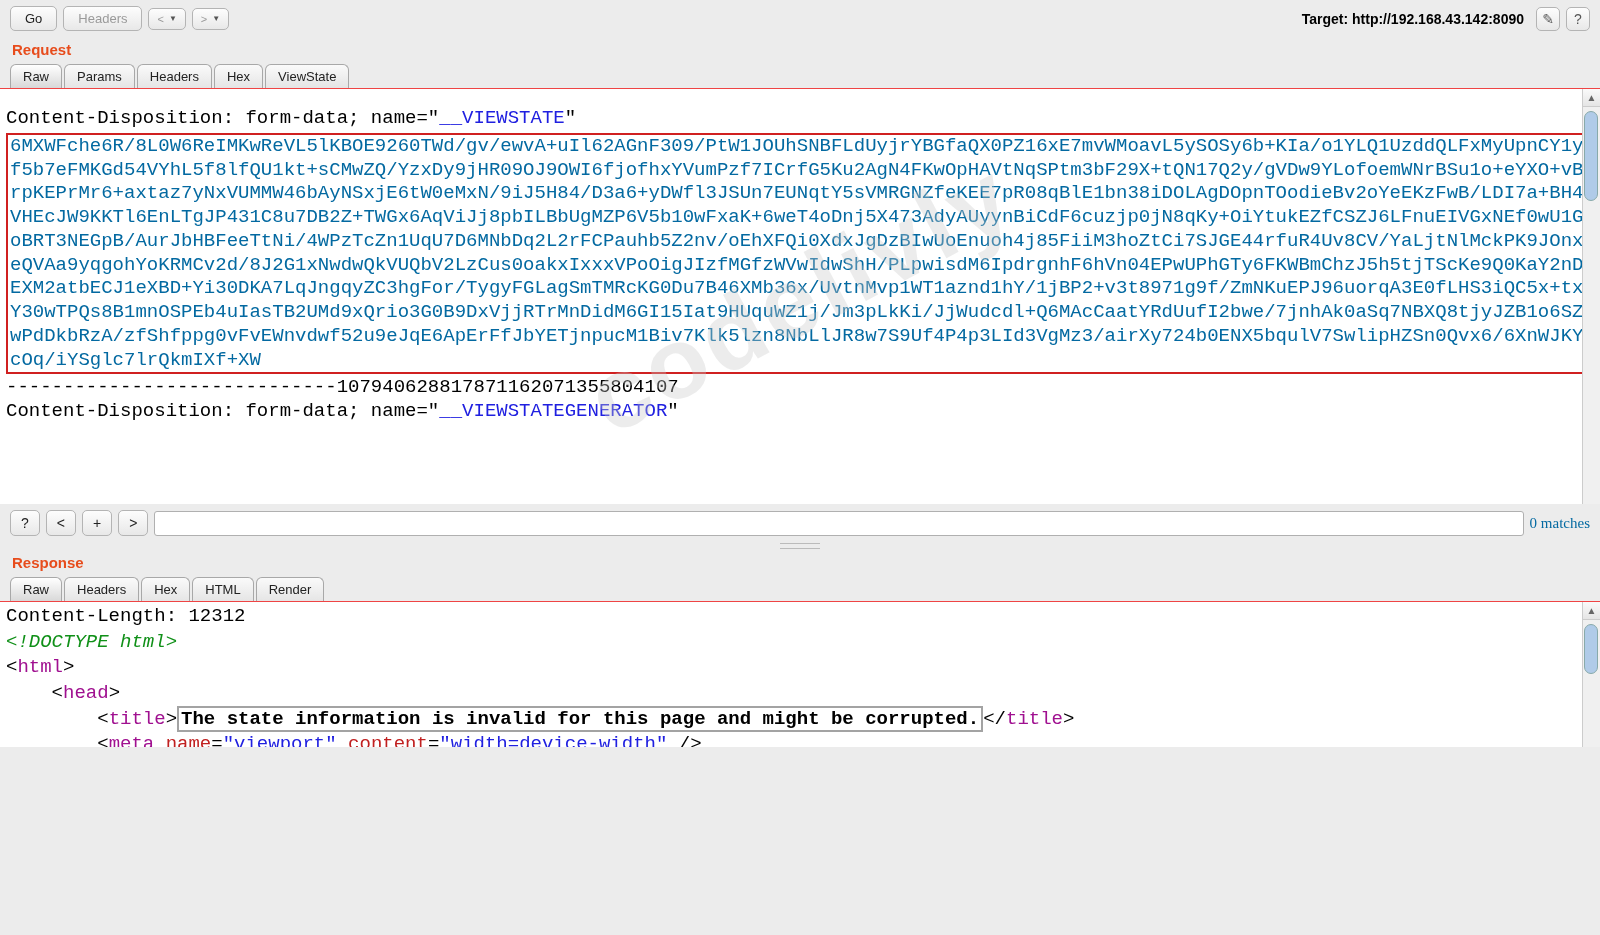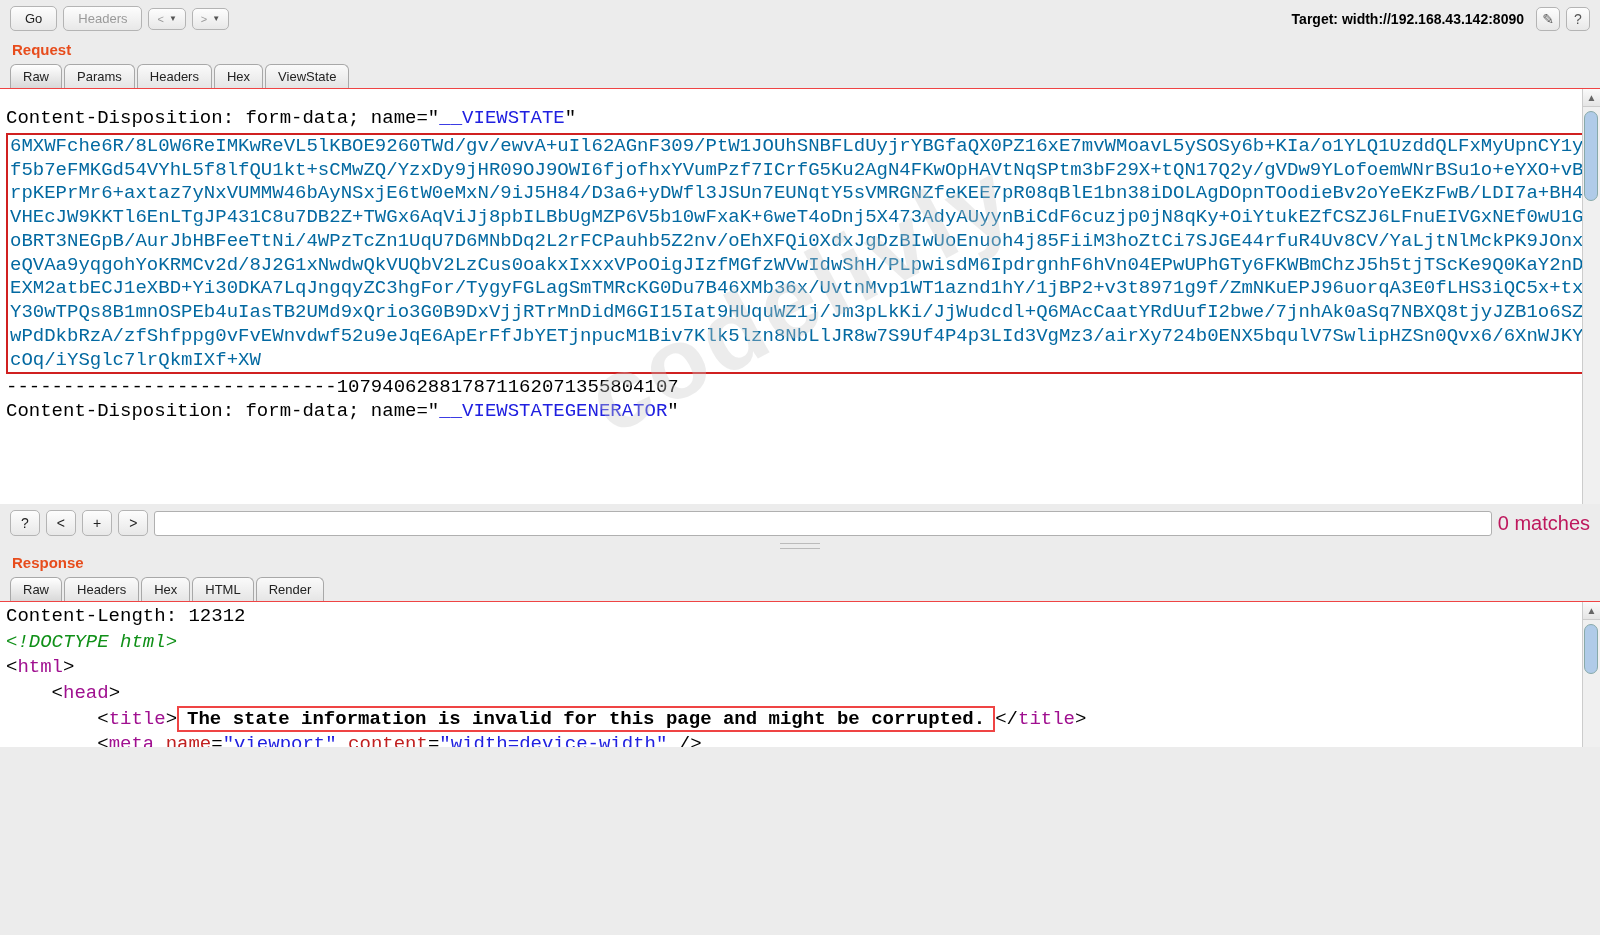--- a/index.html
+++ b/index.html
@@ -133,21 +133,21 @@
   }
   .searchbar .btn { padding: 4px 10px; font-size: 14px; }
   .searchbar input {
     flex: 1;
     border: 1px solid #b0b0b0;
     border-radius: 3px;
     padding: 4px 6px;
     font-size: 13px;
     background: #fff;
   }
-  .matches { font-size: 20px; color: #be185d; white-space: nowrap; }
+  .matches { font-size: 15px; color: #0369a1; white-space: nowrap; font-family: Liberation Serif, serif; }
   .drag-handle {
     height: 8px;
     background: #ececec;
     display: flex;
     align-items: center;
     justify-content: center;
   }
   .drag-handle::before {
     content: "";
     width: 40px; height: 4px;
@@ -161,21 +161,21 @@
     line-height: 1.35;
     white-space: pre;
     padding: 2px 6px;
     background: #fff;
     color: #000;
   }
   .t-keyword { color: #109018; font-style: italic; }
   .t-tag { color: #a01090; }
   .t-attr { color: #c02020; }
   .t-val { color: #2020e0; }
-  .title-box { border: 2px solid #ef4444; padding: 0 8px; font-weight: bold; }
+  .title-box { border: 2px solid #a3a3a3; padding: 0 2px; font-weight: bold; }
   .watermark {
     position: absolute;
     left: 50%; top: 50%;
     transform: translate(-50%, -50%) rotate(-28deg);
     font-size: 100px;
     font-weight: bold;
     color: rgba(200,200,200,0.35);
     pointer-events: none;
     letter-spacing: 4px;
   }
@@ -190,21 +190,21 @@
   <button class="btn disabled">Headers</button>
   <button class="btn btn-drop disabled">
       <span class="arrow">&lt;</span>
       <span class="tri">▼</span>
     </button>
   <button class="btn btn-drop disabled">
       <span class="arrow">&gt;</span>
       <span class="tri">▼</span>
     </button>
   <div class="spacer"></div>
-  <span class="target-label">Target: width://192.168.43.142:8090</span>
+  <span class="target-label">Target: http://192.168.43.142:8090</span>
   <span class="icon-btn">✎</span>
   <span class="icon-btn">?</span>
 </div>
 
 <div class="section-title">Request</div>
 <div class="tabbar">
   <div class="tab active">Raw</div>
   <div class="tab">Params</div>
   <div class="tab">Headers</div>
   <div class="tab">Hex</div>

